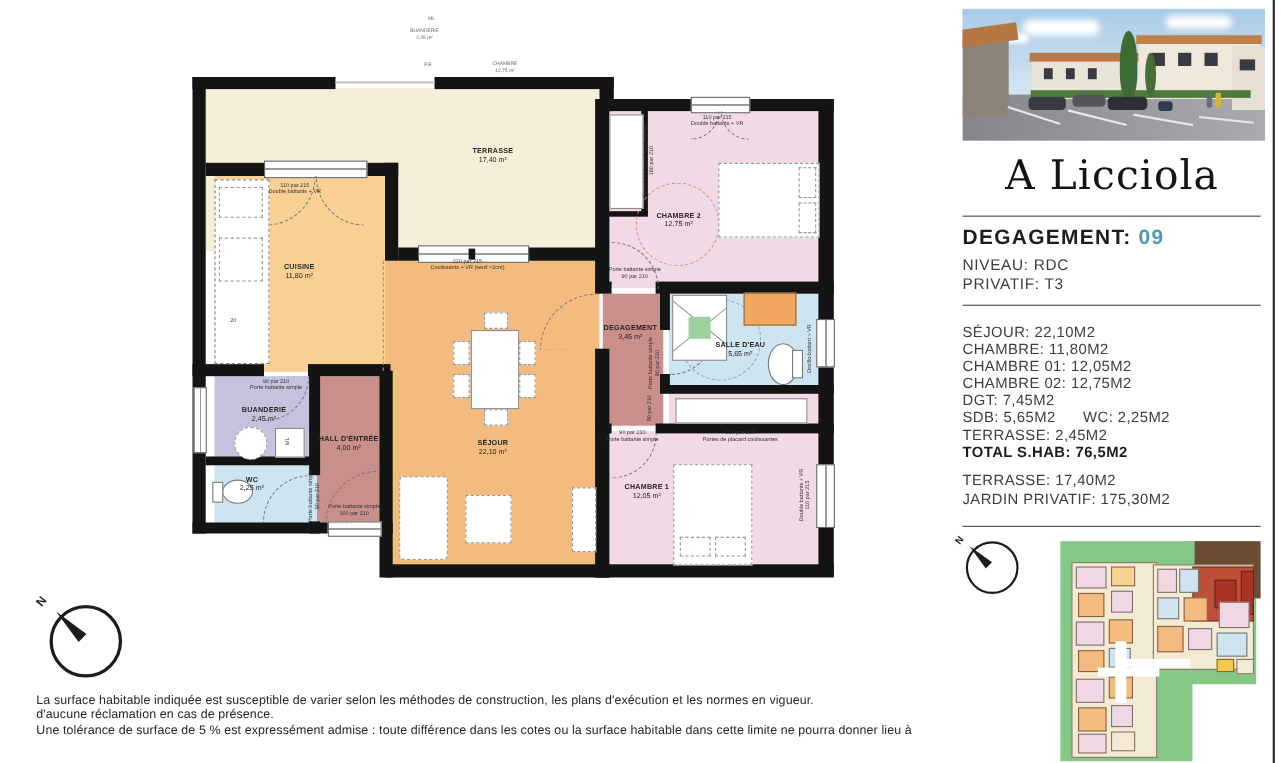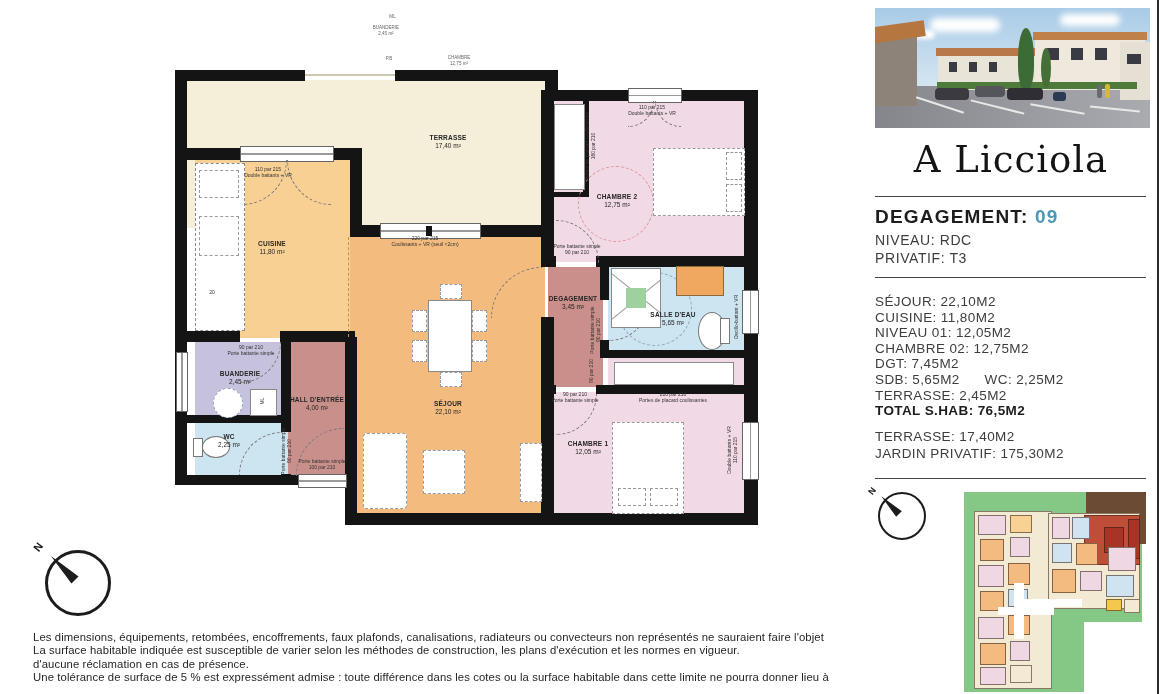--- a/index.html
+++ b/index.html
@@ -332,22 +332,22 @@
 <div id="aptline">
   <span>DEGAGEMENT:</span>
   <span class="num">09</span>
 </div>
 <div class="subline" style="top:232px">NIVEAU: RDC</div>
 <div class="subline" style="top:250px">PRIVATIF: T3</div>
 <div class="hr" style="top:277px"></div>
 
 <div id="surfaces">
   <div>SÉJOUR: 22,10M2</div>
-  <div>CUISINE: 11,80M2</div>
-  <div>NIVEAU 01: 12,05M2</div>
+  <div>CHAMBRE: 11,80M2</div>
+  <div>CHAMBRE 01: 12,05M2</div>
   <div>CHAMBRE 02: 12,75M2</div>
   <div>DGT: 7,45M2</div>
   <div>SDB: 5,65M2&nbsp;&nbsp;&nbsp;&nbsp;&nbsp;&nbsp;WC: 2,25M2</div>
   <div>TERRASSE: 2,45M2</div>
 </div>
 <div id="total">TOTAL S.HAB: 76,5M2</div>
 <div id="exterior">
   <div>TERRASSE: 17,40M2</div>
   <div>JARDIN PRIVATIF: 175,30M2</div>
 </div>
@@ -392,17 +392,16 @@
     <div class="sp spb" style="left: 94px; top: 82px; width: 24px; height: 24px; background: rgb(243, 187, 128);"></div>
     <div class="sp spb" style="left: 122px; top: 84px; width: 22px; height: 20px; background: rgb(240, 215, 228);"></div>
     <div class="sp spb" style="left: 150px; top: 60px; width: 28px; height: 24px; background: rgb(240, 215, 228);"></div>
     <div class="sp spb" style="left: 148px; top: 88px; width: 28px; height: 22px; background: rgb(207, 228, 240);"></div>
     <div class="sp spb" style="left: 148px; top: 112px; width: 16px; height: 12px; background: rgb(242, 201, 76);"></div>
     <div class="sp spb" style="left: 166px; top: 112px; width: 16px; height: 14px; background: rgb(243, 234, 211);"></div>
   </div>
 <div id="vline"></div>
 
 <div id="disclaimer">
-    <div>Les dimensions, équipements, retombées, encoffrements, faux plafonds, canalisations, radiateurs ou convecteurs non représentés ne sauraient faire l'objet</div>
     <div>La surface habitable indiquée est susceptible de varier selon les méthodes de construction, les plans d'exécution et les normes en vigueur.</div>
     <div>d'aucune réclamation en cas de présence.</div>
     <div>Une tolérance de surface de 5 % est expressément admise : toute différence dans les cotes ou la surface habitable dans cette limite ne pourra donner lieu à</div>
   </div>
 
 </body></html>

